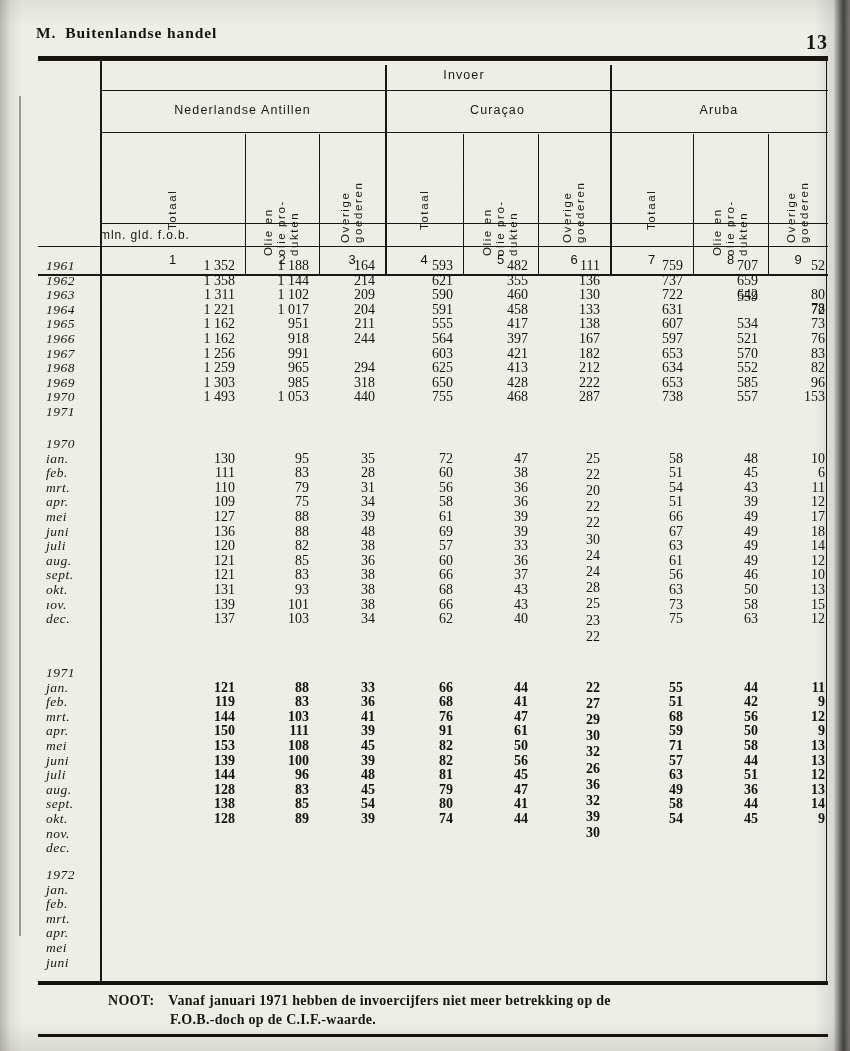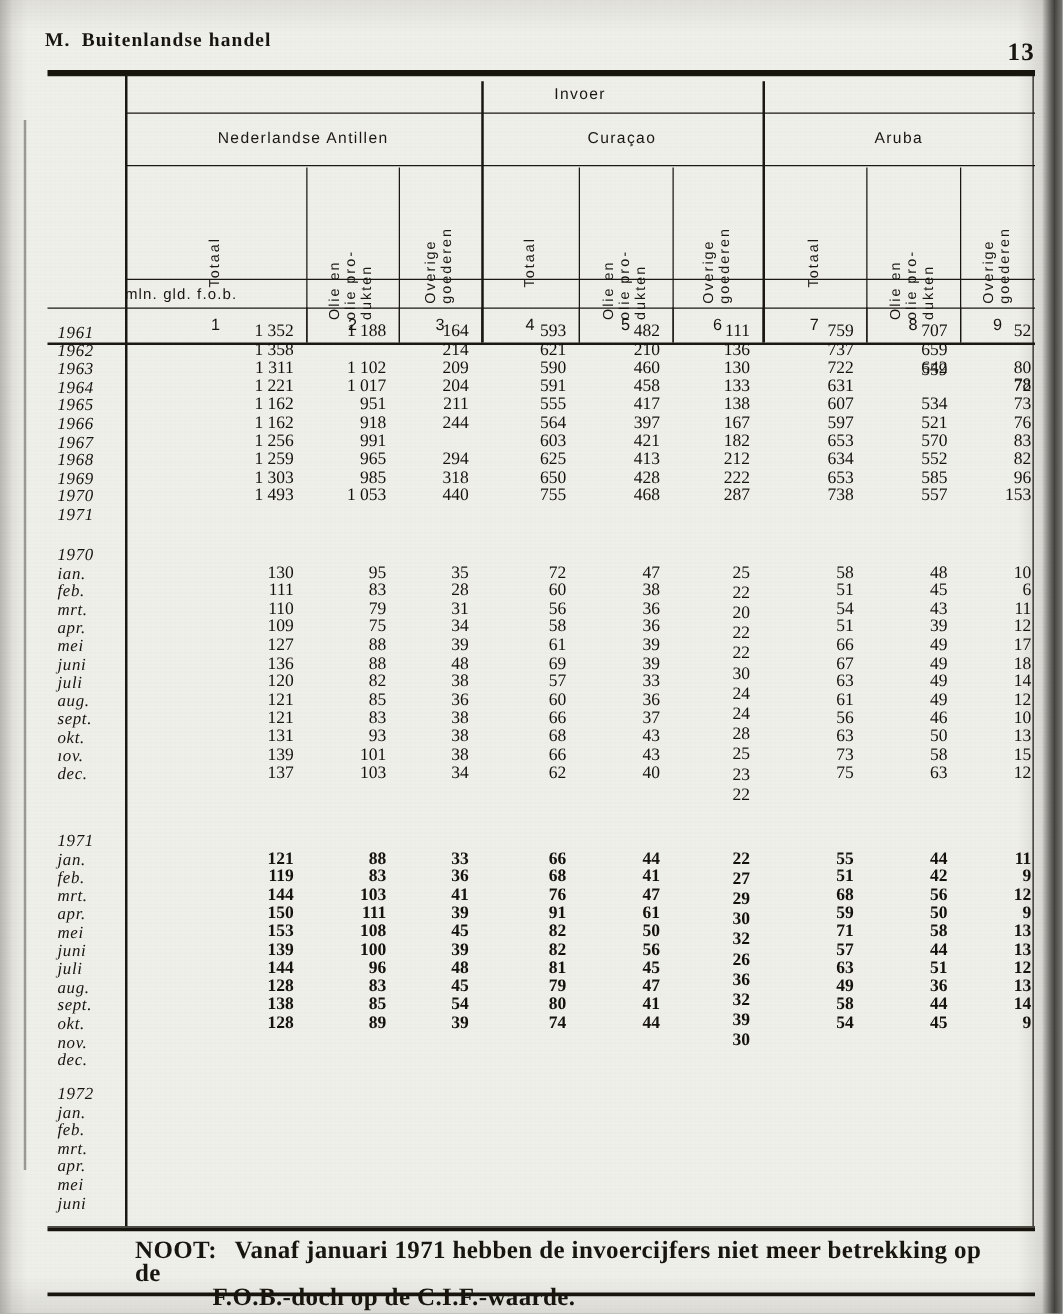--- a/index.html
+++ b/index.html
@@ -142,21 +142,21 @@
     color: #15120c;
   }
   .cellnum.b { font-weight: bold; }
 
   
   #note {
     position: absolute;
     left: 108px; top: 991px;
     width: 700px;
     font-family: "Liberation Serif", serif;
-    font-size: 20px;
+    font-size: 14px;
     font-weight: bold;
     letter-spacing: 0.3px;
     line-height: 19px;
   }
   #note .noot-word { margin-right: 14px; }
   #note .line2 { display: block; margin-left: 62px; }
 </style>
 </head>
 <body>
 
@@ -240,23 +240,24 @@
       <div class="cellnum" style="top: 198px; left: 0px; width: 271px;">1 188</div>
       <div class="cellnum" style="top: 198px; left: 0px; width: 337px;">164</div>
       <div class="cellnum" style="top: 198px; left: 0px; width: 415px;">593</div>
       <div class="cellnum" style="top: 198px; left: 0px; width: 490px;">482</div>
       <div class="cellnum" style="top: 198px; left: 0px; width: 562px;">111</div>
       <div class="cellnum" style="top: 198px; left: 0px; width: 645px;">759</div>
       <div class="cellnum" style="top: 198px; left: 0px; width: 720px;">707</div>
       <div class="cellnum" style="top: 198px; left: 0px; width: 787px;">52</div>
       <div class="rowlabel" style="left: 8px; top: 212.6px;">1962</div>
       <div class="cellnum" style="top: 212.6px; left: 0px; width: 197px;">1 358</div>
+      <div class="cellnum" style="top: 212.6px; left: 0px; width: 271px;">1 144</div>
       <div class="cellnum" style="top: 212.6px; left: 0px; width: 337px;">214</div>
       <div class="cellnum" style="top: 212.6px; left: 0px; width: 415px;">621</div>
-      <div class="cellnum" style="top: 212.6px; left: 0px; width: 490px;">210</div>
+      <div class="cellnum" style="top: 212.6px; left: 0px; width: 490px;">355</div>
       <div class="cellnum" style="top: 212.6px; left: 0px; width: 562px;">136</div>
       <div class="cellnum" style="top: 212.6px; left: 0px; width: 645px;">737</div>
       <div class="cellnum" style="top: 212.6px; left: 0px; width: 720px;">659</div>
       <div class="cellnum" style="top: 212.6px; left: 0px; width: 787px; margin-top: 28px;">78</div>
       <div class="rowlabel" style="left: 8px; top: 227.2px;">1963</div>
       <div class="cellnum" style="top: 227.2px; left: 0px; width: 197px;">1 311</div>
       <div class="cellnum" style="top: 227.2px; left: 0px; width: 271px;">1 102</div>
       <div class="cellnum" style="top: 227.2px; left: 0px; width: 337px;">209</div>
       <div class="cellnum" style="top: 227.2px; left: 0px; width: 415px;">590</div>
       <div class="cellnum" style="top: 227.2px; left: 0px; width: 490px;">460</div>

